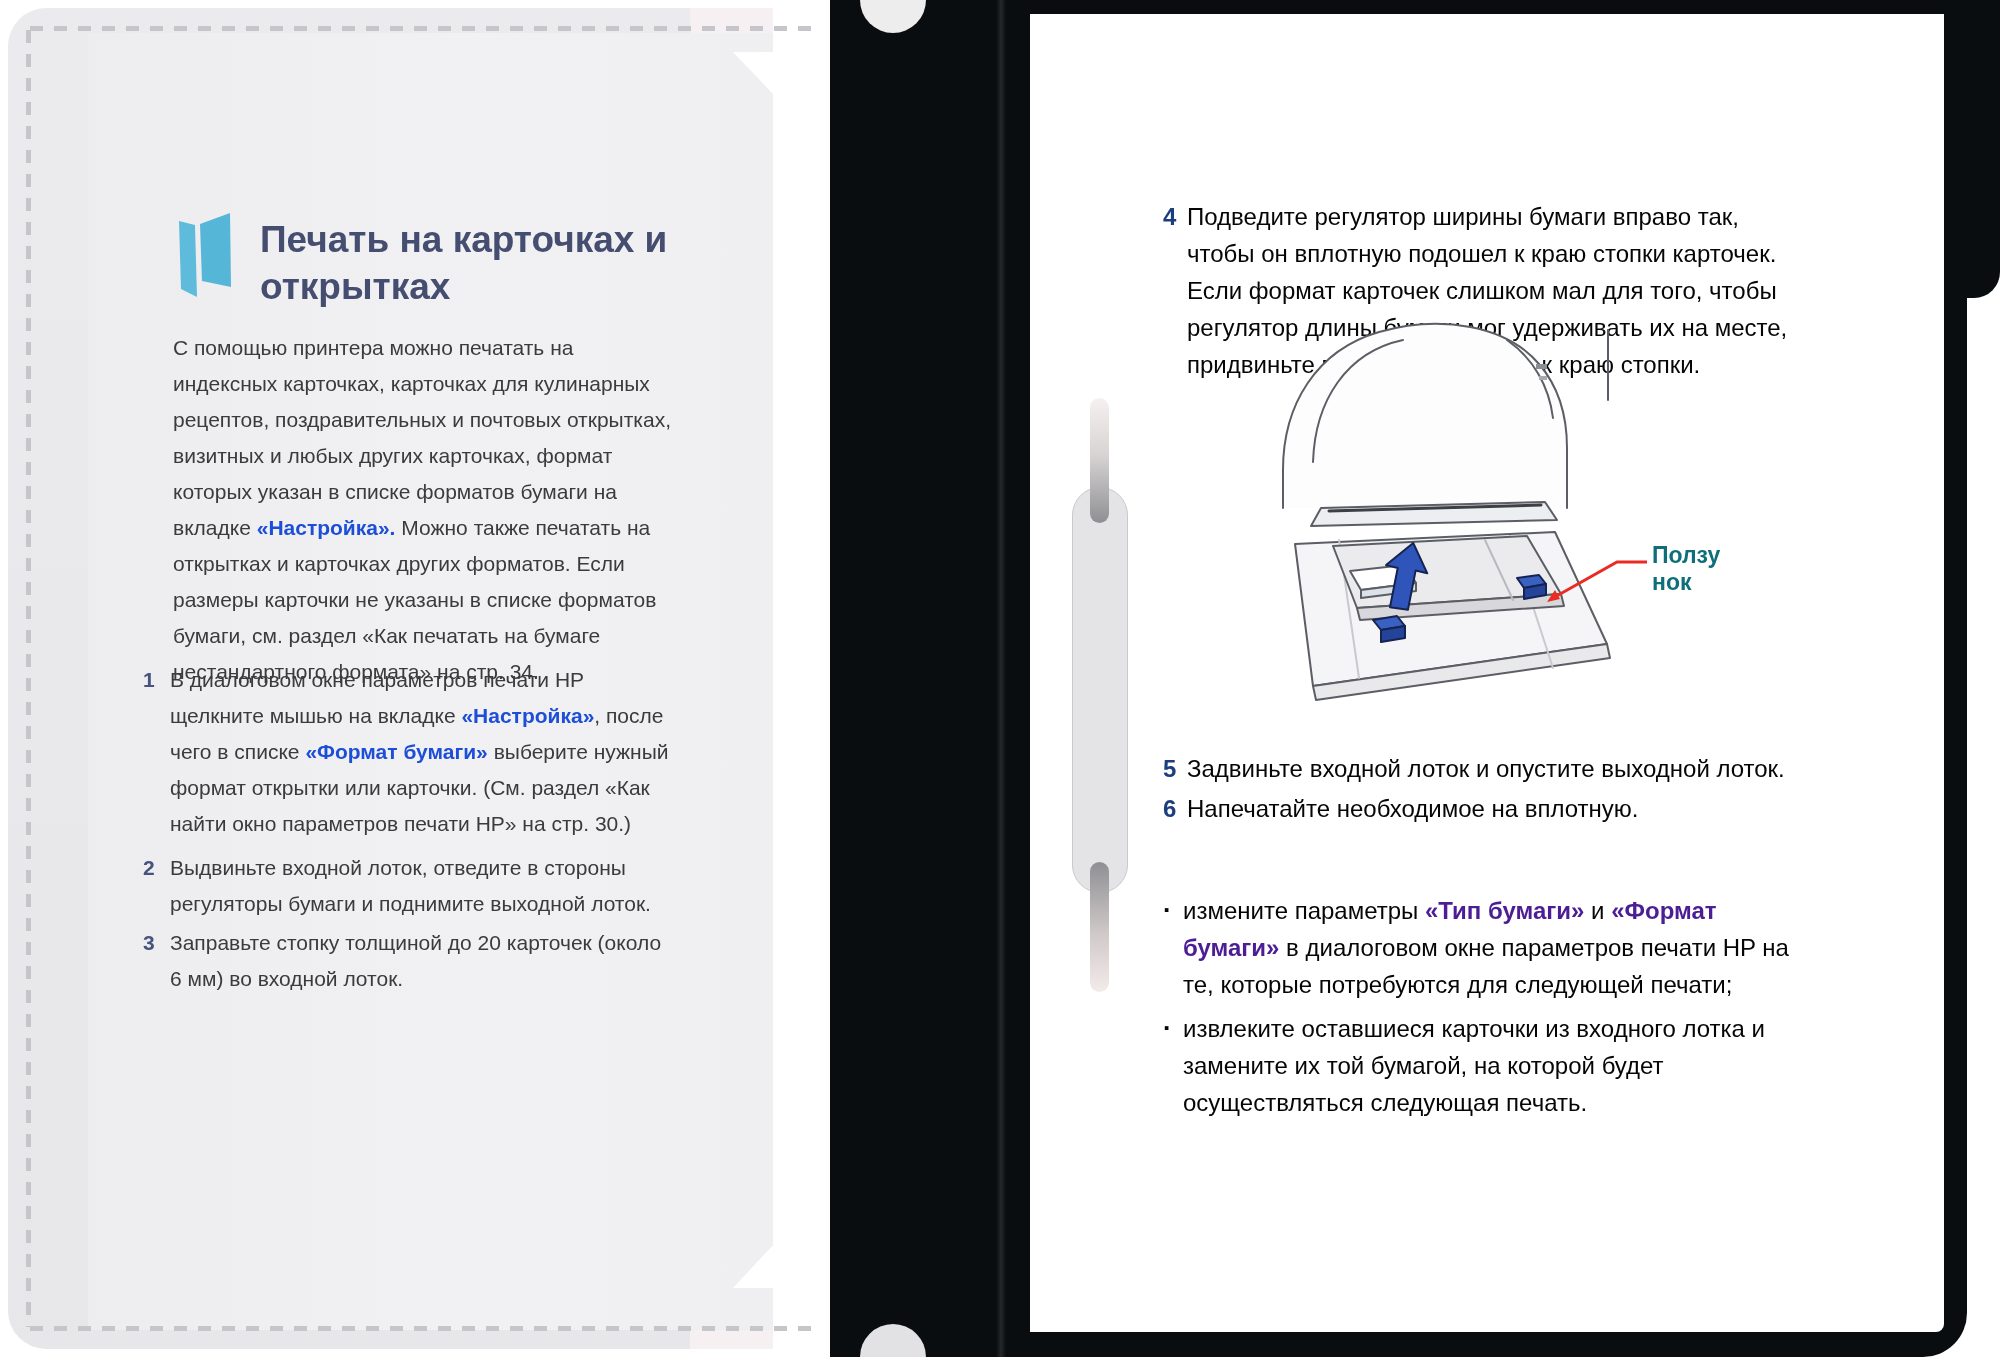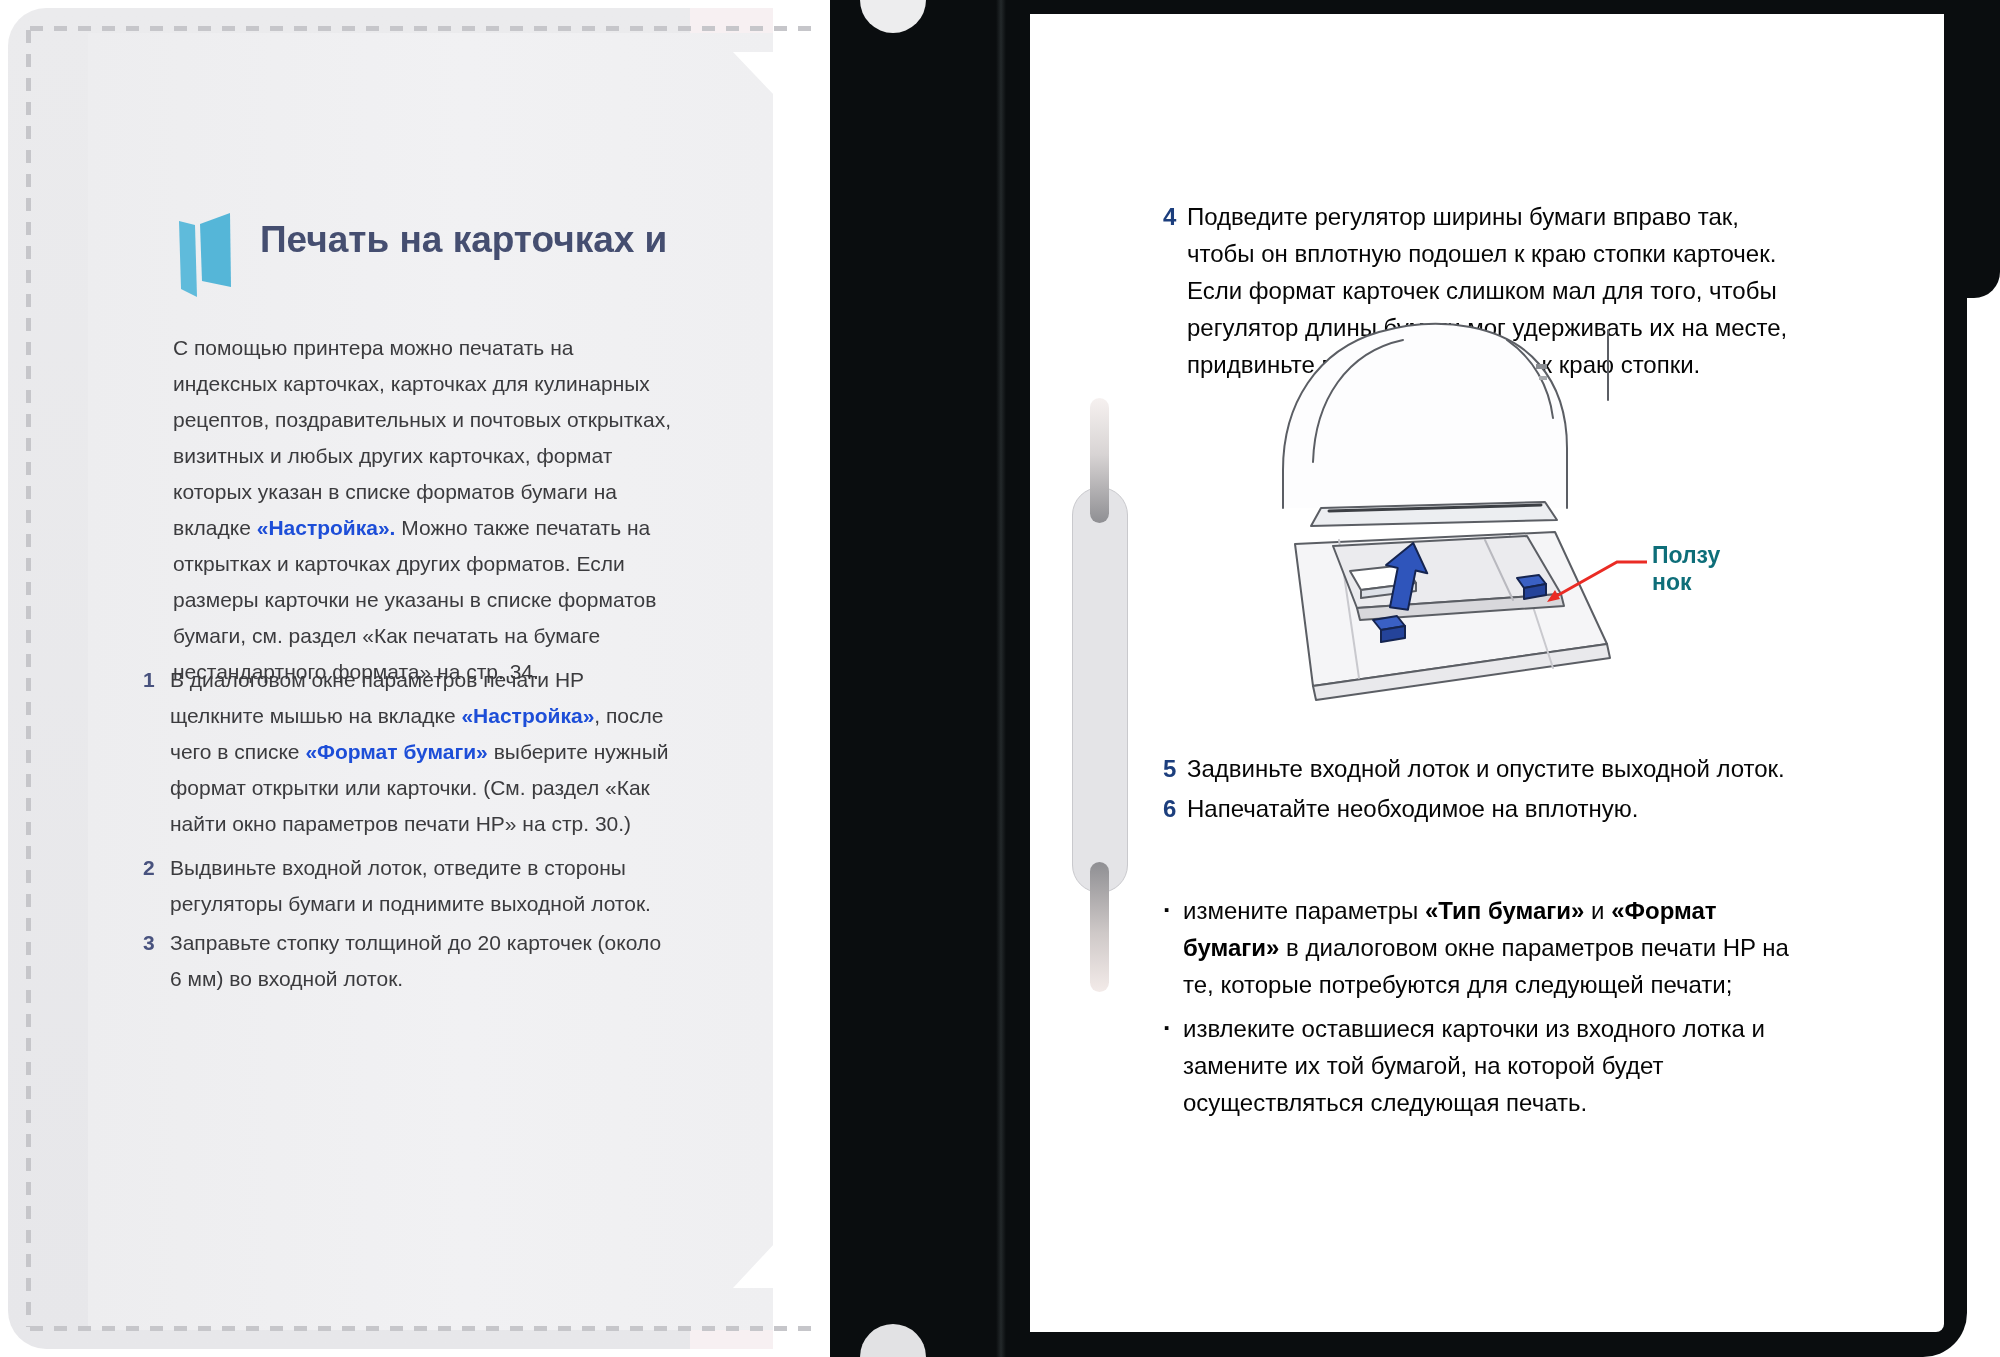--- a/index.html
+++ b/index.html
@@ -40,21 +40,21 @@
 
   
   .title{font-size:37px;line-height:47px;font-weight:bold;color:#454e70;}
   .lp{font-size:21px;line-height:36px;color:#3b3b3e;}
   .lp b.bl{color:#1d4ed8;}
   .step-row{display:flex;}
   .num-l{width:27px;flex:0 0 27px;font-weight:bold;color:#48527e;}
 
   
   .rp{font-size:24px;line-height:37px;color:#060606;}
-  .rp b.br{color:#000000;text-align:right;}
+  .rp b.br{color:#4c1d95;text-align:right;}
   .num-r{width:24px;flex:0 0 24px;font-weight:bold;color:#1c3e7d;}
   .bullet-marker{width:20px;flex:0 0 20px;font-weight:bold;font-size:26px;color:#060606;}
   .after-heading{font-size:24px;line-height:32px;font-weight:bold;font-style:italic;color:#15366f;}
   .callout{font-size:23px;line-height:27px;font-weight:bold;color:#0e6e79;}
 </style>
 </head>
 <body>
 
 <div id="canvas">
 
@@ -73,20 +73,21 @@
   <div class="abs dash-h" style="left:30px;top:1326px;width:790px;"></div>
   <div class="abs dash-v" style="left:26px;top:30px;height:1297px;"></div>
 
   <svg class="abs" style="left:178px;top:212px;" width="54" height="88" viewBox="0 0 54 88">
     <polygon points="1,9 17,13 19,85 3,77" fill="#5fbbdb"></polygon>
     <polygon points="22,12 52,1 53,75 24,69" fill="#55b6d8"></polygon>
   </svg>
 
   <div class="abs title" style="left:260px;top:216px;">
     <div>Печать на карточках и</div>
+    <div>открытках</div>
   </div>
 
   <div class="abs lp" style="left:173px;top:330px;width:505px;"><span>С помощью принтера можно печатать на индексных карточках, карточках для кулинарных рецептов, поздравительных и почтовых открытках, визитных и любых других карточках, формат которых указан в списке форматов бумаги на вкладке </span><b class="bl">«Настройка».</b><span> Можно также печатать на открытках и карточках других форматов. Если размеры карточки не указаны в списке форматов бумаги, см. раздел «Как печатать на бумаге нестандартного формата» на стр. 34.</span></div>
 
   <div class="abs lp step-row" style="left:143px;top:662px;width:530px;">
     <div class="num-l">1</div>
     <div><span>В диалоговом окне параметров печати HP щелкните мышью на вкладке </span><b class="bl">«Настройка»</b><span>, после чего в списке </span><b class="bl">«Формат бумаги»</b><span> выберите нужный формат открытки или карточки. (См. раздел «Как найти окно параметров печати HP» на стр. 30.)</span></div>
   </div>
 
   <div class="abs lp step-row" style="left:143px;top:850px;width:530px;">

